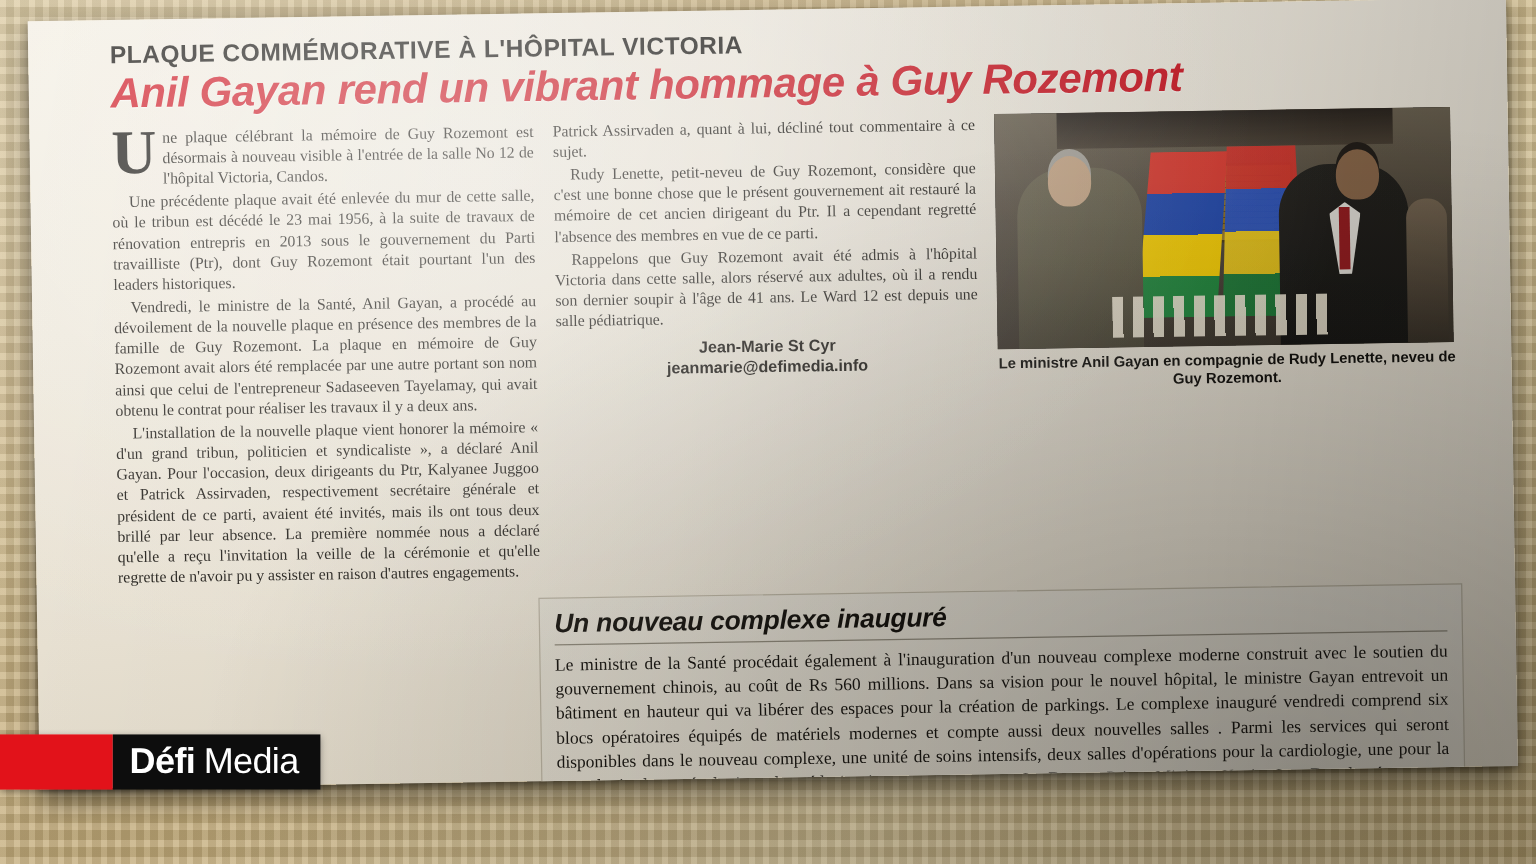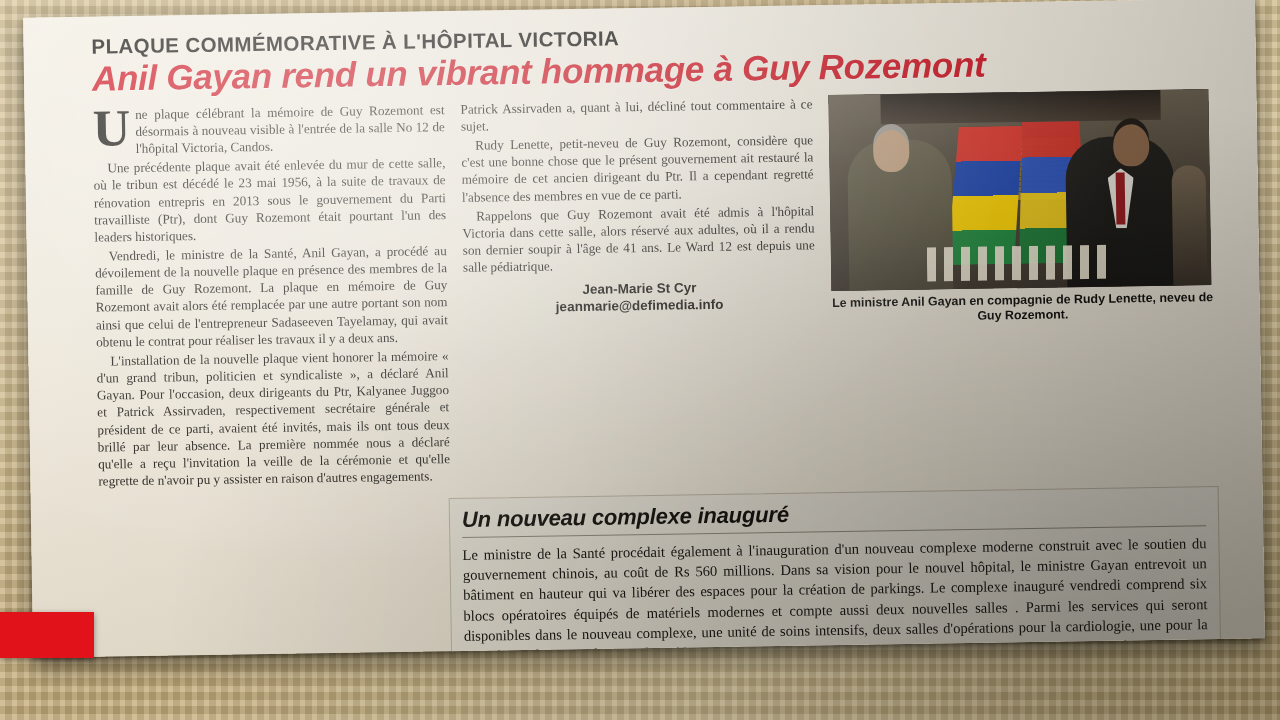--- a/index.html
+++ b/index.html
@@ -352,15 +352,19 @@
             <p>Le ministre de la Santé procédait également à l'inauguration d'un nouveau complexe moderne construit avec le soutien du gouvernement chinois, au coût de Rs 560 millions. Dans sa vision pour le nouvel hôpital, le ministre Gayan entrevoit un bâtiment en hauteur qui va libérer des espaces pour la création de parkings. Le complexe inauguré vendredi comprend six blocs opératoires équipés de matériels modernes et compte aussi deux nouvelles salles . Parmi les services qui seront disponibles dans le nouveau complexe, une unité de soins intensifs, deux salles d'opérations pour la cardiologie, une pour la neurologie, la gynécologie et la médecine interne, entre autres. Le Deputy Prime Minister Xavier Luc Duval présent pour l'occasion n'a pas manqué de rappeler que le projet de construction de ce nouveau complexe a été initié alors qu'il occupait le poste de ministre des Finances.</p>
           </div>
         </div>
       </div>
 
     </div>
   </div>
 
   <div class="logo">
     <div class="logo-red"></div>
+    <div class="logo-black">
+      <span class="logo-defi">Défi</span>
+      <span class="logo-media">Media</span>
+    </div>
   </div>
 
 </div>
 
 </body></html>

